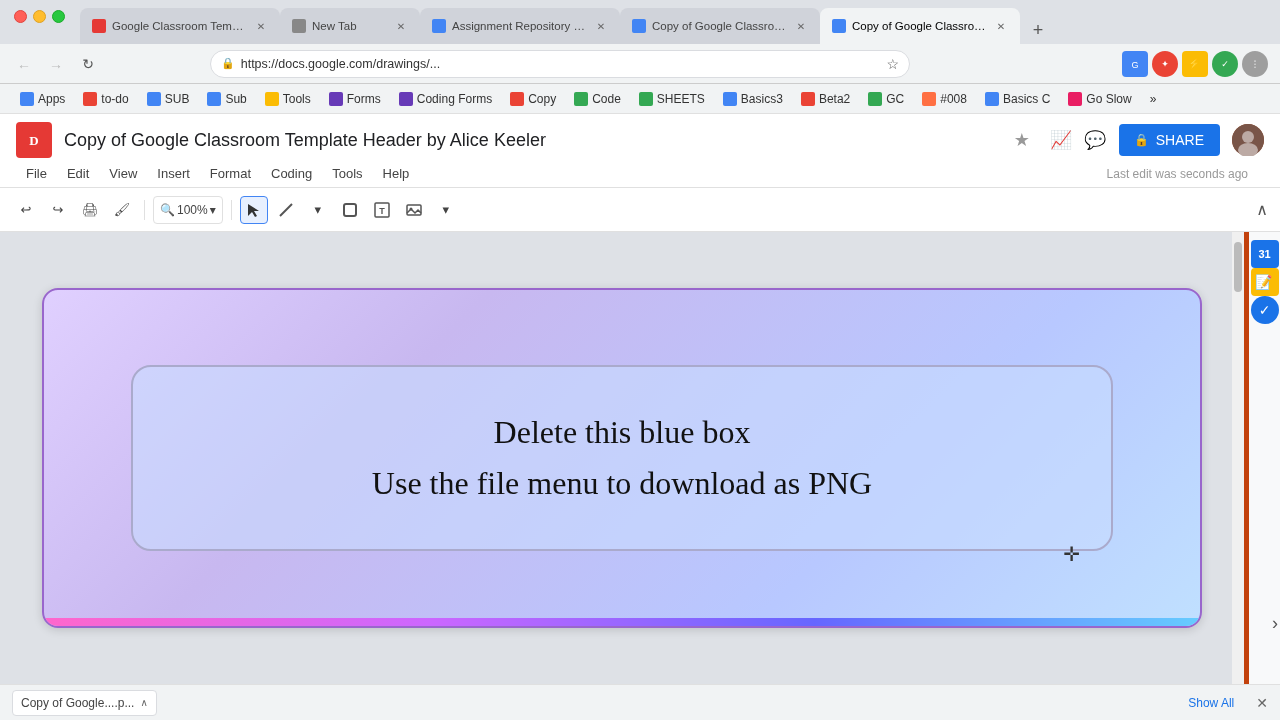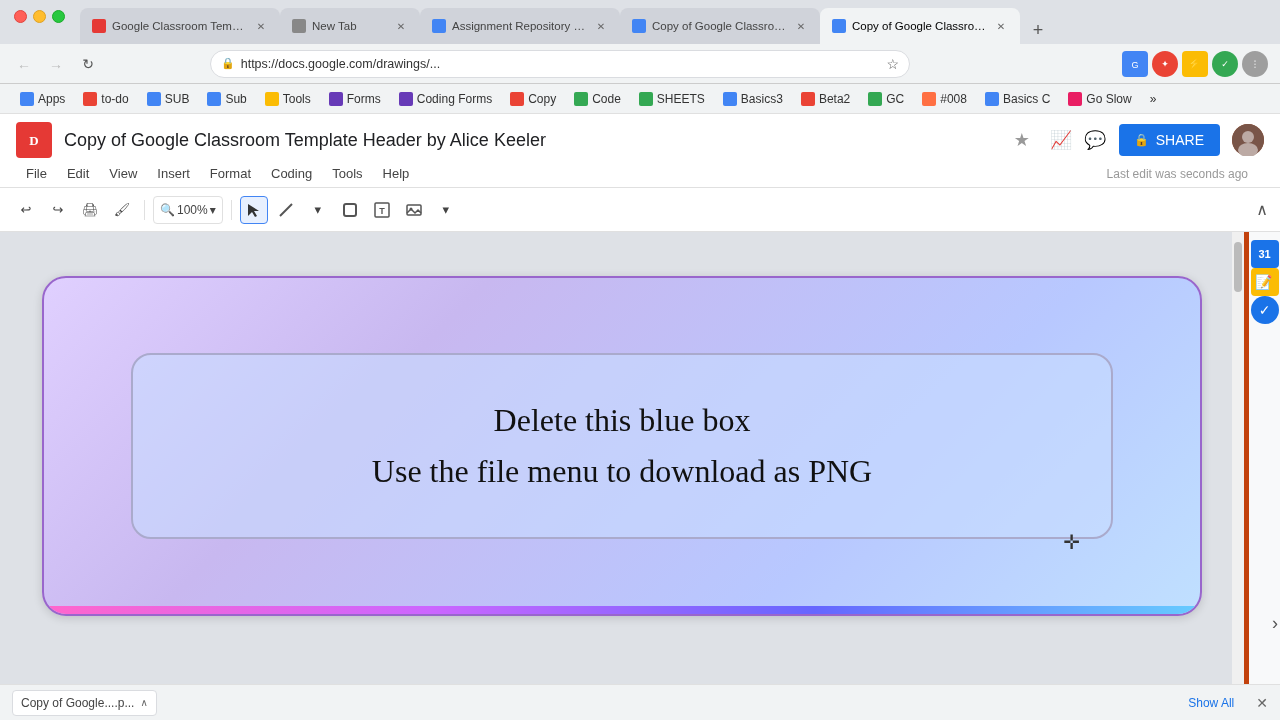--- a/index.html
+++ b/index.html
@@ -56,21 +56,21 @@
 
     
     .toolbar { background: white; display: flex; align-items: center; padding: 4px 12px; gap: 4px; border-bottom: 1px solid #e0e0e0; height: 44px; }
     .toolbar-btn { width: 28px; height: 28px; display: flex; align-items: center; justify-content: center; border-radius: 4px; cursor: pointer; font-size: 13px; color: #444; }
     .toolbar-divider { width: 1px; height: 20px; background: #e0e0e0; margin: 0 4px; }
     .zoom-group { display: flex; align-items: center; gap: 2px; border: 1px solid #e0e0e0; border-radius: 4px; padding: 2px 6px; font-size: 12px; color: #444; height: 28px; cursor: pointer; }
     .toolbar-expand { margin-left: auto; color: #555; font-size: 16px; cursor: pointer; }
 
     
     .drawing-wrapper { width: 1170px; position: relative; }
-    .drawing-canvas { width: 1160px; height: 340px; background: linear-gradient(135deg, #e0d0ff 0%, #c8b8f0 30%, #b8c8ff 70%, #c0e0ff 100%); border-radius: 24px; position: relative; display: flex; align-items: center; justify-content: center; box-shadow: 0 2px 10px rgba(0,0,0,0.15); border: 2px solid #9966cc; overflow: hidden; margin: 4px auto; }
+    .drawing-canvas { width: 1160px; height: 340px; background: linear-gradient(135deg, #e0d0ff 0%, #c8b8f0 30%, #b8c8ff 70%, #c0e0ff 100%); border-radius: 16px; position: relative; display: flex; align-items: center; justify-content: center; box-shadow: 0 2px 10px rgba(0,0,0,0.15); border: 2px solid #9966cc; overflow: hidden; margin: 16px auto; }
     .drawing-canvas::before { content: ''; position: absolute; bottom: 0; left: 0; right: 0; height: 8px; background: linear-gradient(90deg, #ff66cc, #cc66ff, #6666ff, #66ccff); }
 
     
     .info-box { width: 85%; background: rgba(200, 220, 255, 0.6); border: 2px solid #aaaacc; border-radius: 20px; padding: 40px 60px; text-align: center; }
     .info-box-text { font-size: 32px; color: #111; line-height: 1.6; font-family: Georgia, serif; }
 
     
     .crosshair { position: absolute; bottom: 60px; right: 120px; font-size: 20px; color: #333; }
 
     

